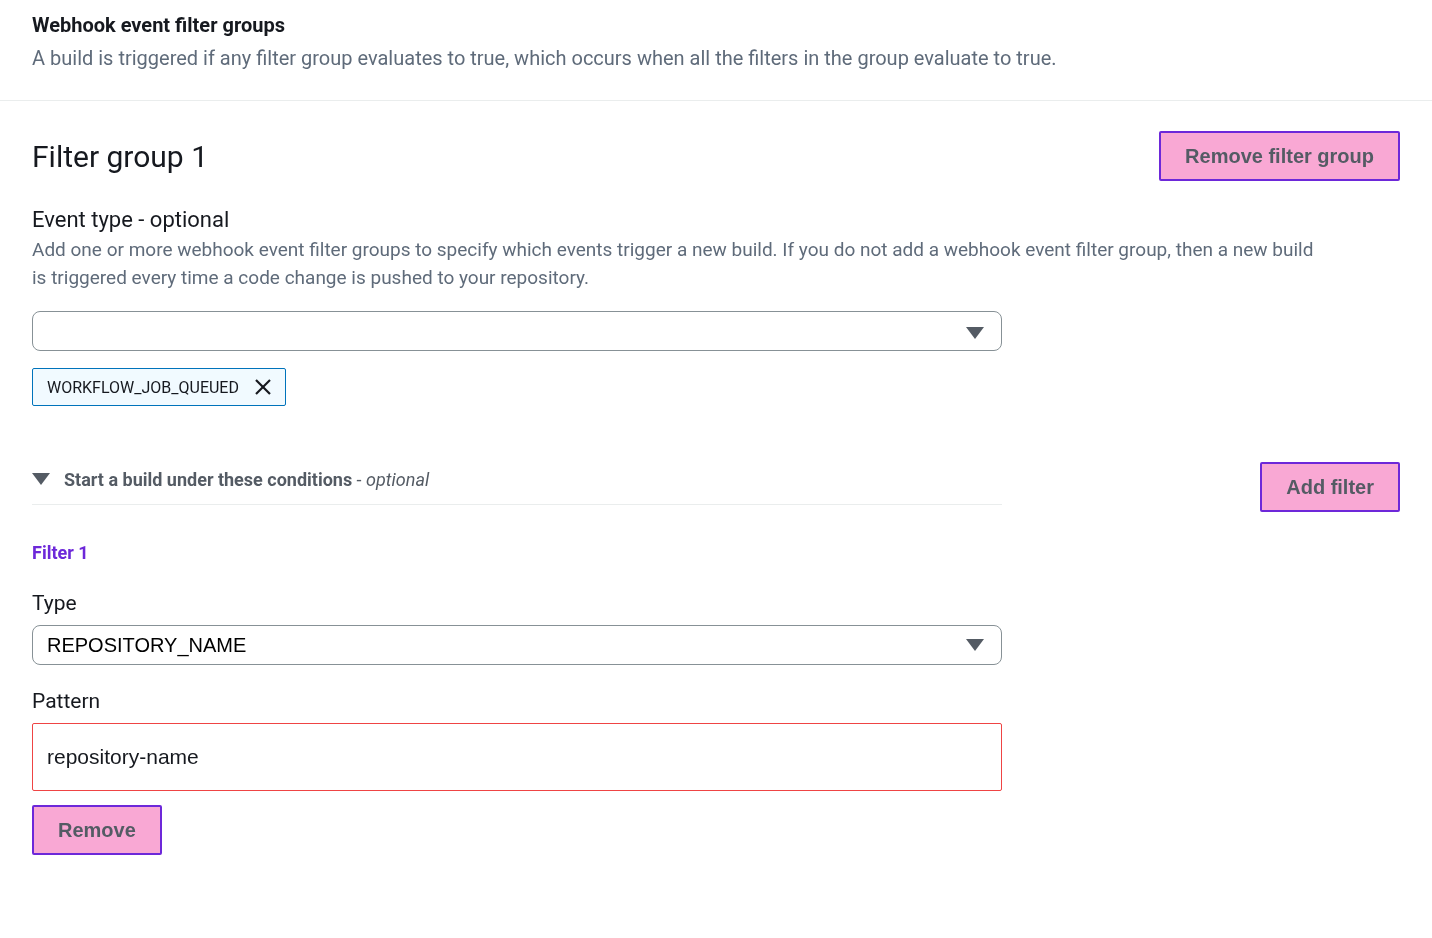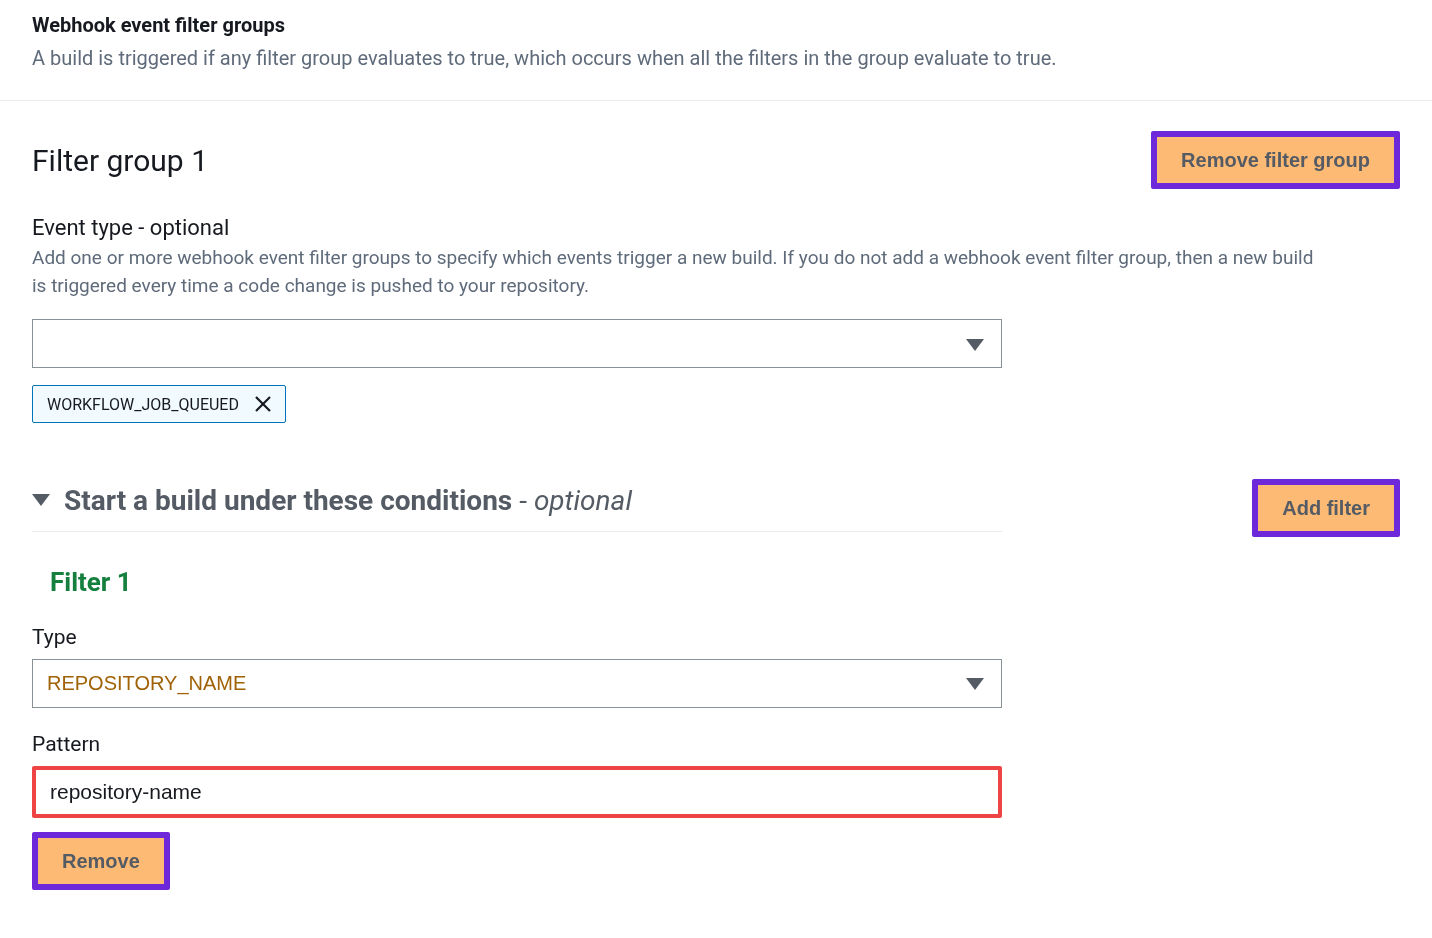--- a/index.html
+++ b/index.html
@@ -35,22 +35,22 @@
     justify-content: space-between;
     align-items: center;
     margin-bottom: 26px;
   }
   h2.group-title {
     font-size: 30px;
     font-weight: 400;
     color: #16191f;
   }
   .btn {
-    background: #fdba74;
-    border: 6px solid #6d28d9;
+    background: #f9a8d4;
+    border: 2px solid #6d28d9;
     border-radius: 2px;
     padding: 8px 24px;
     font-size: 20px;
     font-weight: 700;
     color: #545b64;
     cursor: pointer;
     line-height: 1.3;
   }
   .btn-remove-group { padding: 10px 24px; }
   .field-block { margin-bottom: 10px; }
@@ -66,29 +66,29 @@
     line-height: 1.45;
     margin-bottom: 20px;
     max-width: 1300px;
   }
   .select-wrap {
     position: relative;
     width: 970px;
   }
   .select-input {
     width: 100%;
-    height: 49px;
+    height: 40px;
     border: 1px solid #879196;
-    border-radius: 0;
+    border-radius: 8px;
     padding: 0 46px 0 14px;
     font-size: 20px;
     background: #fff;
     cursor: pointer;
     text-align: left;
-    color: #a16207;
+    color: #000000;
   }
   .caret-down {
     position: absolute;
     right: 18px;
     top: 50%;
     transform: translateY(-50%);
     pointer-events: none;
   }
   .caret-down svg { display: block; }
   .token-row { margin-top: 14px; }
@@ -115,44 +115,43 @@
   }
   .conditions-left {
     display: flex;
     align-items: center;
     gap: 14px;
     border-bottom: 1px solid #eaeded;
     flex: 0 0 970px;
     padding-bottom: 14px;
   }
   .conditions-title {
-    font-size: 28px;
+    font-size: 18px;
     font-weight: 700;
     color: #545b64;
   }
   .conditions-title .dash { font-weight: 400; }
   .conditions-title .optional { font-style: italic; font-weight: 400; }
   .btn-add-filter { padding: 10px 24px; }
   h3.filter-title {
-    font-size: 26px;
+    font-size: 18px;
     font-weight: 700;
     margin-top: 30px;
     margin-bottom: 28px;
-    color: #15803d;
-    margin-left: 18px;
+    color: #6d28d9;
   }
   .simple-label {
     font-size: 21px;
     color: #16191f;
     margin-bottom: 10px;
   }
   .text-input {
     width: 970px;
-    height: 52px;
-    border: 4px solid #ef4444;
+    height: 68px;
+    border: 1px solid #ef4444;
     border-radius: 2px;
     padding: 0 14px;
     font-size: 21px;
     color: #16191f;
     background: #fff;
   }
   .gap { margin-top: 24px; }
   .btn-remove { margin-top: 14px; padding: 10px 24px; }
 </style>
 </head>

